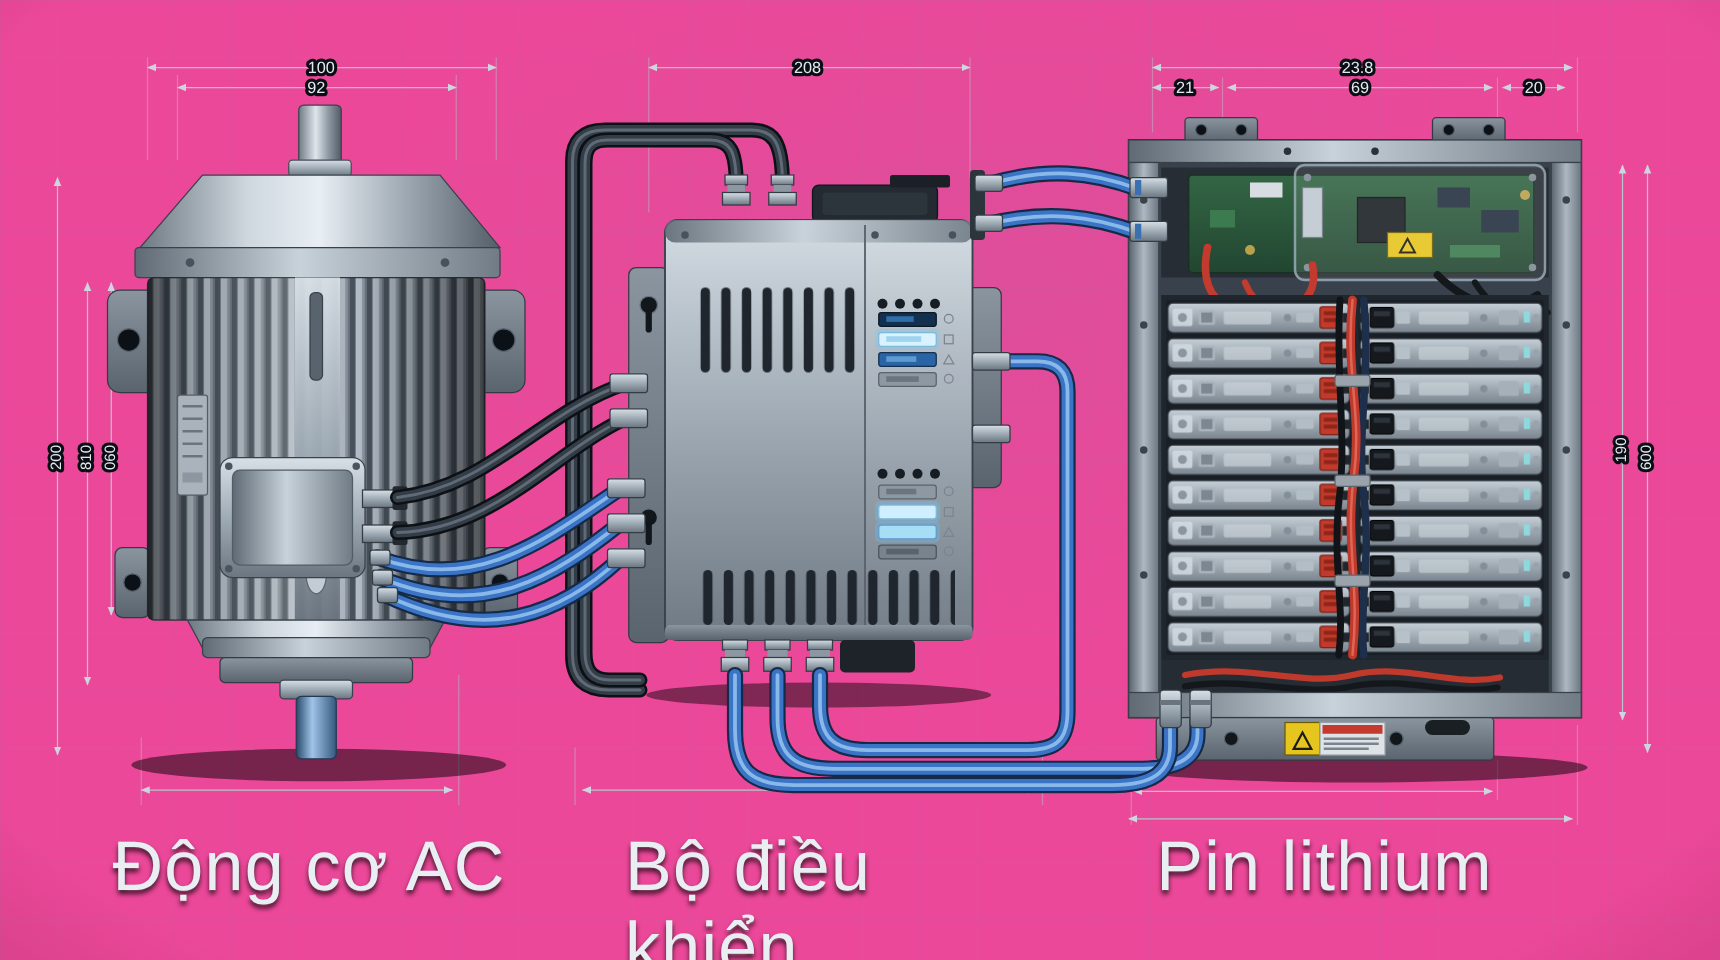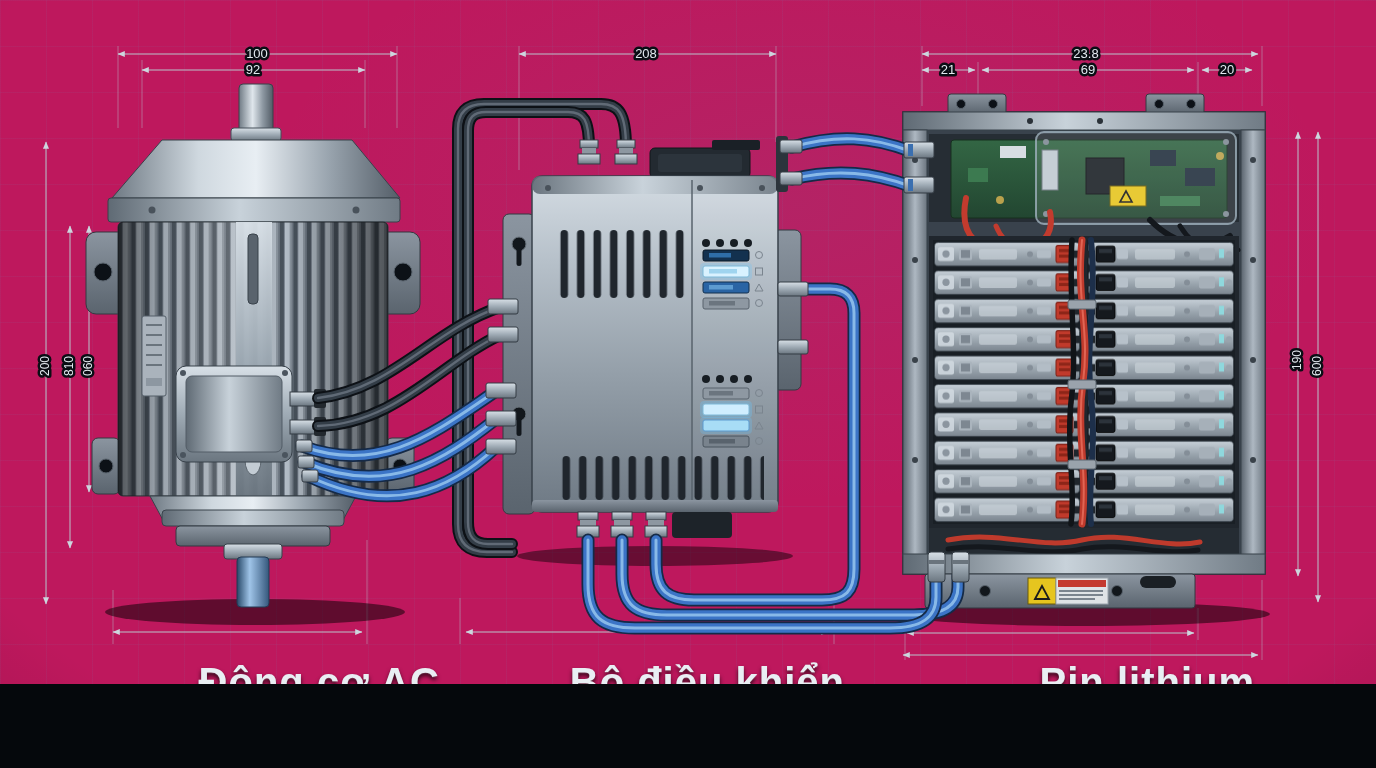--- a/index.html
+++ b/index.html
@@ -1,16 +1,16 @@
 <!DOCTYPE html>
 <html><head>
 <meta charset="utf-8">
 <style>
   html,body{margin:0;padding:0;background:#05080c;}
-  .canvas{position:relative;width:1376px;height:684px;background:#be185d;overflow:hidden;
+  .canvas{position:relative;width:1376px;height:768px;background:#ec4899;overflow:hidden;
           font-family:"Liberation Sans",sans-serif;}
   .canvas::before{content:"";position:absolute;inset:0;z-index:1;pointer-events:none;
     background-image:
       linear-gradient(rgba(110,150,185,0.08) 1px, transparent 1px),
       linear-gradient(90deg, rgba(110,150,185,0.08) 1px, transparent 1px);
     background-size:46px 46px;}
   .canvas::after{content:"";position:absolute;inset:0;z-index:2;pointer-events:none;
     background:
       radial-gradient(900px 500px at 58% 30%, rgba(90,130,170,0.10), transparent 60%),
       radial-gradient(1500px 950px at 50% 45%, transparent 55%, rgba(0,0,0,0.40) 100%);}
@@ -20,22 +20,22 @@
   .dimtext{font-family:"Liberation Sans",sans-serif;font-size:13px;fill:#e2e9ef;
            paint-order:stroke;stroke:#0a0e14;stroke-width:5px;stroke-linejoin:round;
            text-anchor:middle;dominant-baseline:middle;}
   .dimtext-v{font-size:12px;}
   .cbo{stroke:#152a47;stroke-width:13;fill:none;stroke-linecap:round;}
   .cbm{stroke:#3b74c6;stroke-width:9.5;fill:none;stroke-linecap:round;}
   .cbh{stroke:#9ccbf0;stroke-width:3;fill:none;stroke-linecap:round;opacity:.8;}
   .cdo{stroke:#0d1116;stroke-width:12;fill:none;stroke-linecap:round;}
   .cdm{stroke:#333d47;stroke-width:8;fill:none;stroke-linecap:round;}
   .cdh{stroke:#6b7682;stroke-width:2.4;fill:none;stroke-linecap:round;opacity:.8;}
-  .comp-label{position:absolute;top:660px;z-index:6;text-align:right;
-    font-weight:700;font-size:40px;letter-spacing:1px;color:#e9eef3;
+  .comp-label{position:absolute;top:660px;z-index:6;text-align:left;
+    font-weight:400;font-size:56px;letter-spacing:1px;color:#e9eef3;
     text-shadow:0 3px 4px rgba(0,0,0,.75), 0 1px 0 rgba(255,255,255,.25);}
   #lab-motor{left:90px;width:350px;}
   #lab-ctrl{left:500px;width:345px;}
   #lab-batt{left:925px;width:330px;}
 </style>
 </head>
 <body>
 
 <div class="canvas">
 

